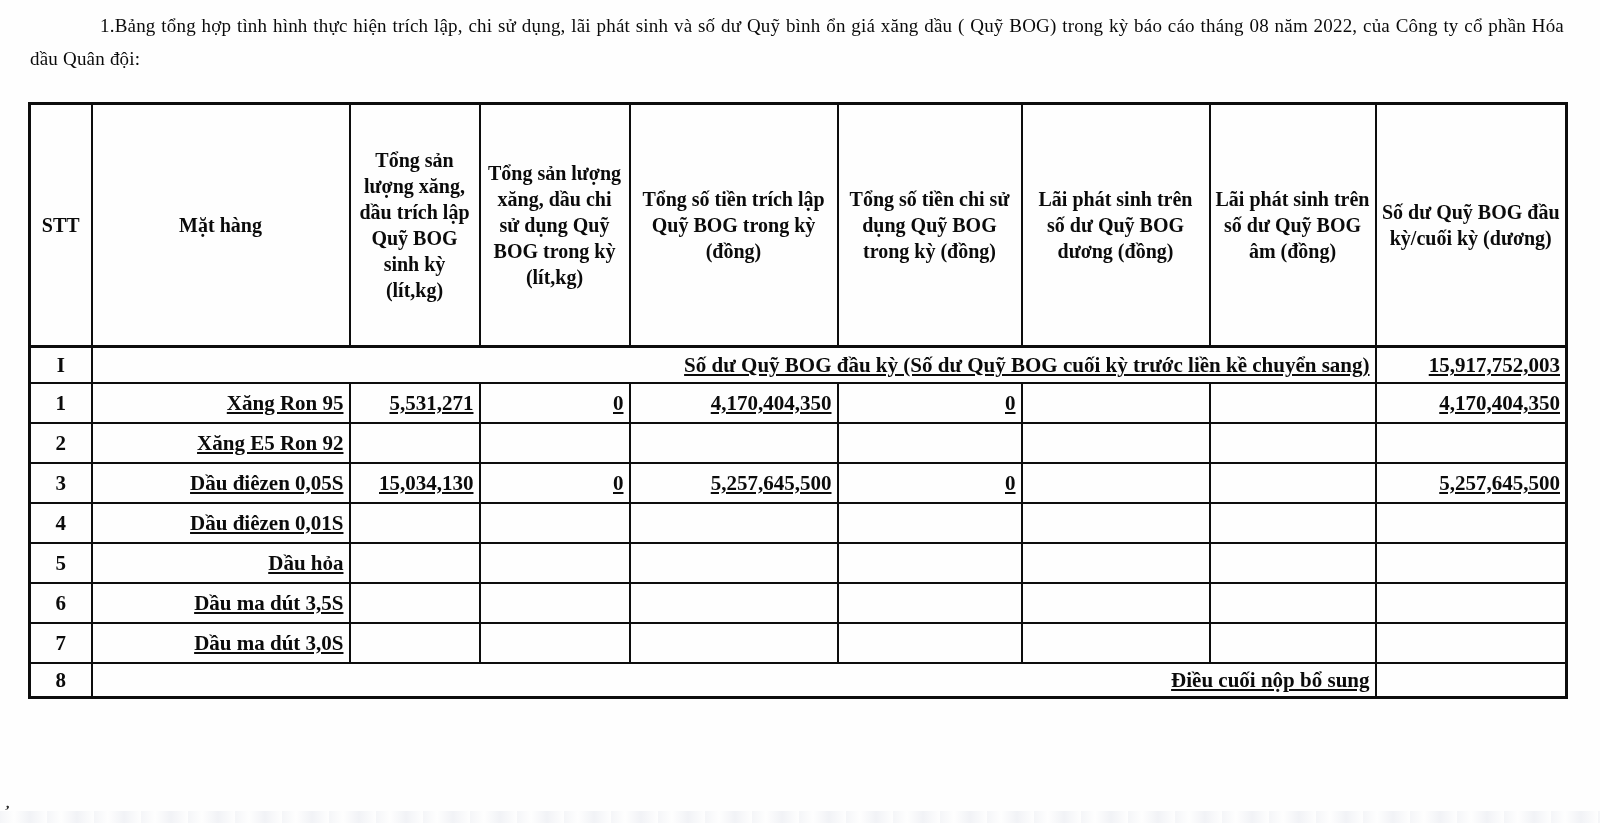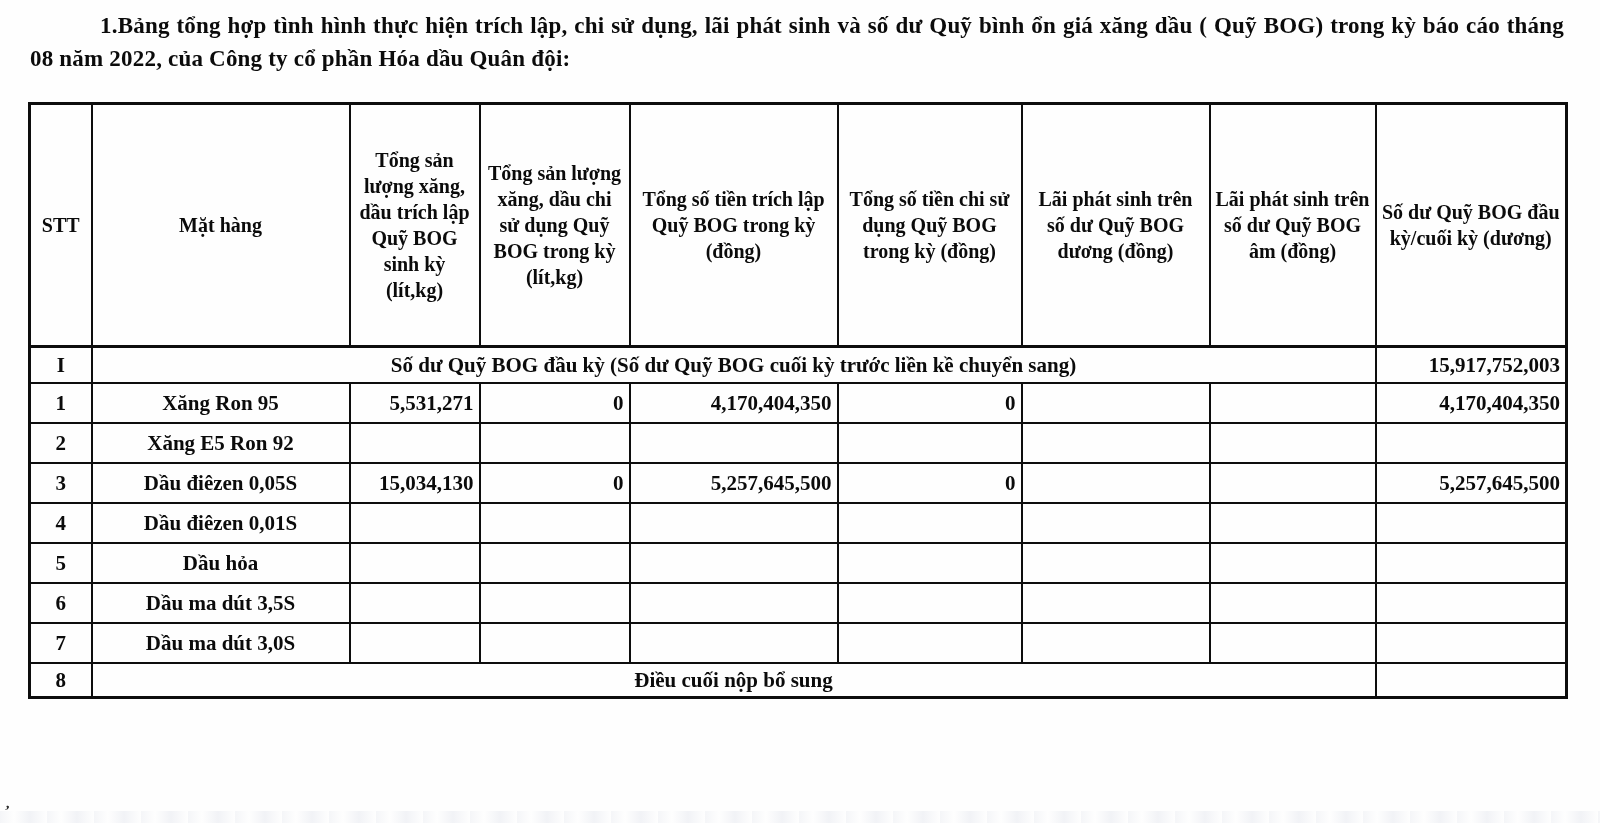--- a/index.html
+++ b/index.html
@@ -11,22 +11,22 @@
     background: #fefefe;
     font-family: "Liberation Serif", "DejaVu Serif", serif;
     color: #0b0b0b;
     -webkit-font-smoothing: antialiased;
   }
   .doc-title {
     position: absolute;
     top: 9px;
     left: 30px;
     right: 36px;
-    font-size: 23px;
-    font-weight: bold;
+    font-size: 19px;
+    font-weight: normal;
     line-height: 33px;
     text-align: justify;
     text-indent: 70px;
     letter-spacing: 0.2px;
   }
   table.bog {
     position: absolute;
     top: 102px;
     left: 28px;
     width: 1537px;
@@ -48,22 +48,22 @@
     padding: 4px 5px;
     border-bottom: 3px solid #0d0d0d;
     font-weight: bold;
   }
   table.bog td {
     font-size: 21px;
     line-height: 24px;
     padding: 2px 5px;
   }
   .c-stt   { text-align: center; }
-  .c-label { text-align: center; padding-left: 7px; }
-  .c-num   { text-align: right; padding-right: 5px; }
+  .c-label { text-align: right; padding-left: 7px; text-decoration: underline; }
+  .c-num   { text-align: right; padding-right: 5px; text-decoration: underline; }
   tr.r-span > td { height: 36px; }
   tr.r-total > td { height: 60px; }
   tr.r-item  > td { height: 40px; }
   tr.r-adjust > td { height: 35px; }
   tr.r-closing > td { height: 31px; }
   .two-line div { line-height: 25px; }
   .scan-mark {
     position: absolute;
     left: 6px;
     top: 795px;

